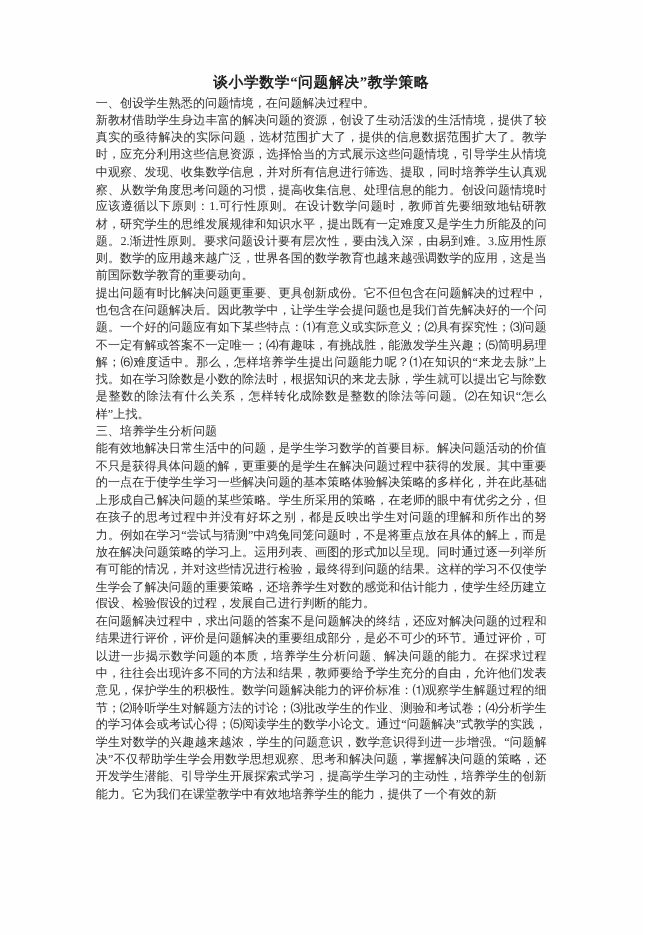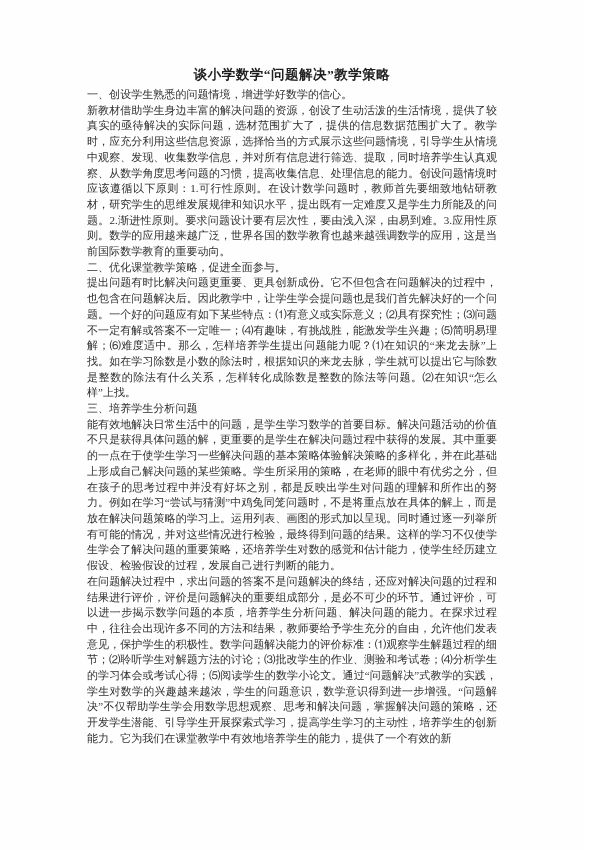--- a/index.html
+++ b/index.html
@@ -40,25 +40,24 @@
   }
 </style>
 </head>
 <body>
 
 <div class="page">
   <div class="content">
     <h1 class="doc-title">谈小学数学“问题解决”教学策略</h1>
 
 
-    <p class="block heading">一、创设学生熟悉的问题情境，增进学好数学的信心。</p>
+    <p class="block heading">一、创设学生熟悉的问题情境，在问题解决过程中。</p>
 
     <p class="block">新教材借助学生身边丰富的解决问题的资源，创设了生动活泼的生活情境，提供了较真实的亟待解决的实际问题，选材范围扩大了，提供的信息数据范围扩大了。教学时，应充分利用这些信息资源，选择恰当的方式展示这些问题情境，引导学生从情境中观察、发现、收集数学信息，并对所有信息进行筛选、提取，同时培养学生认真观察、从数学角度思考问题的习惯，提高收集信息、处理信息的能力。创设问题情境时应该遵循以下原则：1.可行性原则。在设计数学问题时，教师首先要细致地钻研教材，研究学生的思维发展规律和知识水平，提出既有一定难度又是学生力所能及的问题。2.渐进性原则。要求问题设计要有层次性，要由浅入深，由易到难。3.应用性原则。数学的应用越来越广泛，世界各国的数学教育也越来越强调数学的应用，这是当前国际数学教育的重要动向。</p>
 
-    <p class="block heading">二、优化课堂教学策略，促进全面参与。</p>
 
     <p class="block">提出问题有时比解决问题更重要、更具创新成份。它不但包含在问题解决的过程中，也包含在问题解决后。因此教学中，让学生学会提问题也是我们首先解决好的一个问题。一个好的问题应有如下某些特点：⑴有意义或实际意义；⑵具有探究性；⑶问题不一定有解或答案不一定唯一；⑷有趣味，有挑战胜，能激发学生兴趣；⑸简明易理解；⑹难度适中。那么，怎样培养学生提出问题能力呢？⑴在知识的“来龙去脉”上找。如在学习除数是小数的除法时，根据知识的来龙去脉，学生就可以提出它与除数是整数的除法有什么关系，怎样转化成除数是整数的除法等问题。⑵在知识“怎么样”上找。</p>
 
     <p class="block heading">三、培养学生分析问题</p>
 
     <p class="block">能有效地解决日常生活中的问题，是学生学习数学的首要目标。解决问题活动的价值不只是获得具体问题的解，更重要的是学生在解决问题过程中获得的发展。其中重要的一点在于使学生学习一些解决问题的基本策略体验解决策略的多样化，并在此基础上形成自己解决问题的某些策略。学生所采用的策略，在老师的眼中有优劣之分，但在孩子的思考过程中并没有好坏之别，都是反映出学生对问题的理解和所作出的努力。例如在学习“尝试与猜测”中鸡兔同笼问题时，不是将重点放在具体的解上，而是放在解决问题策略的学习上。运用列表、画图的形式加以呈现。同时通过逐一列举所有可能的情况，并对这些情况进行检验，最终得到问题的结果。这样的学习不仅使学生学会了解决问题的重要策略，还培养学生对数的感觉和估计能力，使学生经历建立假设、检验假设的过程，发展自己进行判断的能力。</p>
 
 
     <p class="block">在问题解决过程中，求出问题的答案不是问题解决的终结，还应对解决问题的过程和结果进行评价，评价是问题解决的重要组成部分，是必不可少的环节。通过评价，可以进一步揭示数学问题的本质，培养学生分析问题、解决问题的能力。在探求过程中，往往会出现许多不同的方法和结果，教师要给予学生充分的自由，允许他们发表意见，保护学生的积极性。数学问题解决能力的评价标准：⑴观察学生解题过程的细节；⑵聆听学生对解题方法的讨论；⑶批改学生的作业、测验和考试卷；⑷分析学生的学习体会或考试心得；⑸阅读学生的数学小论文。通过“问题解决”式教学的实践，学生对数学的兴趣越来越浓，学生的问题意识，数学意识得到进一步增强。“问题解决”不仅帮助学生学会用数学思想观察、思考和解决问题，掌握解决问题的策略，还开发学生潜能、引导学生开展探索式学习，提高学生学习的主动性，培养学生的创新能力。它为我们在课堂教学中有效地培养学生的能力，提供了一个有效的新</p>
   </div>

